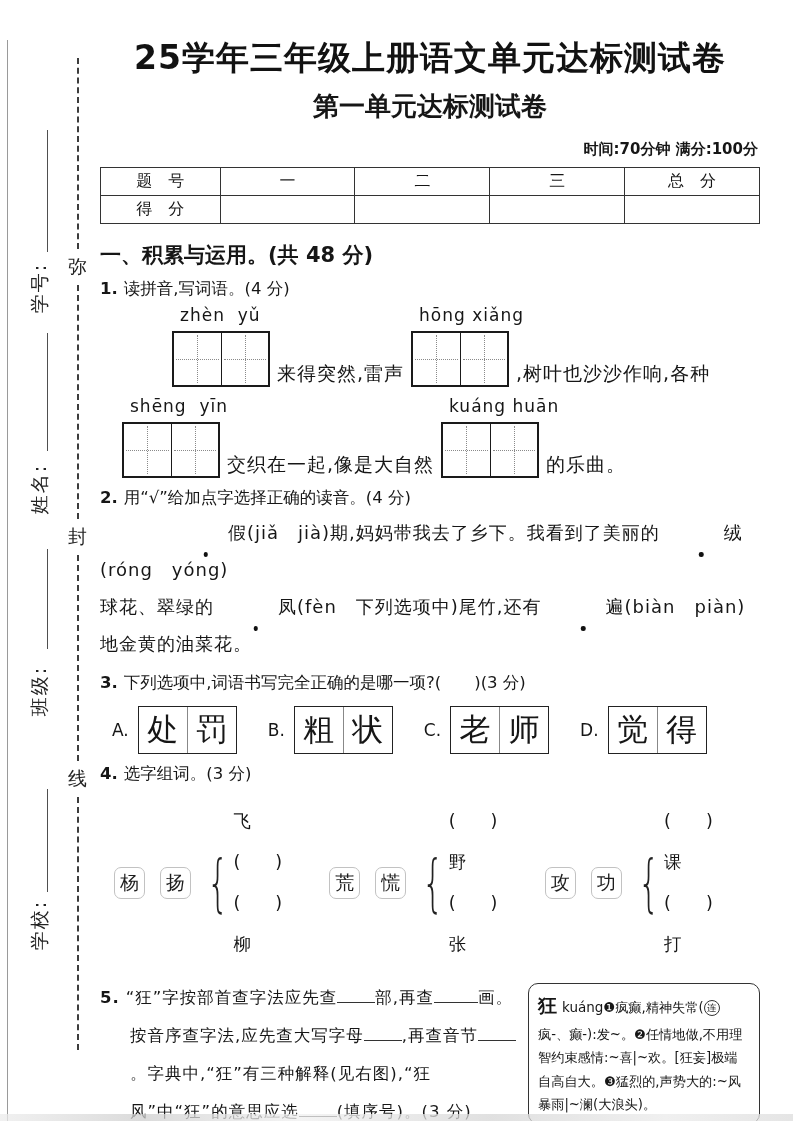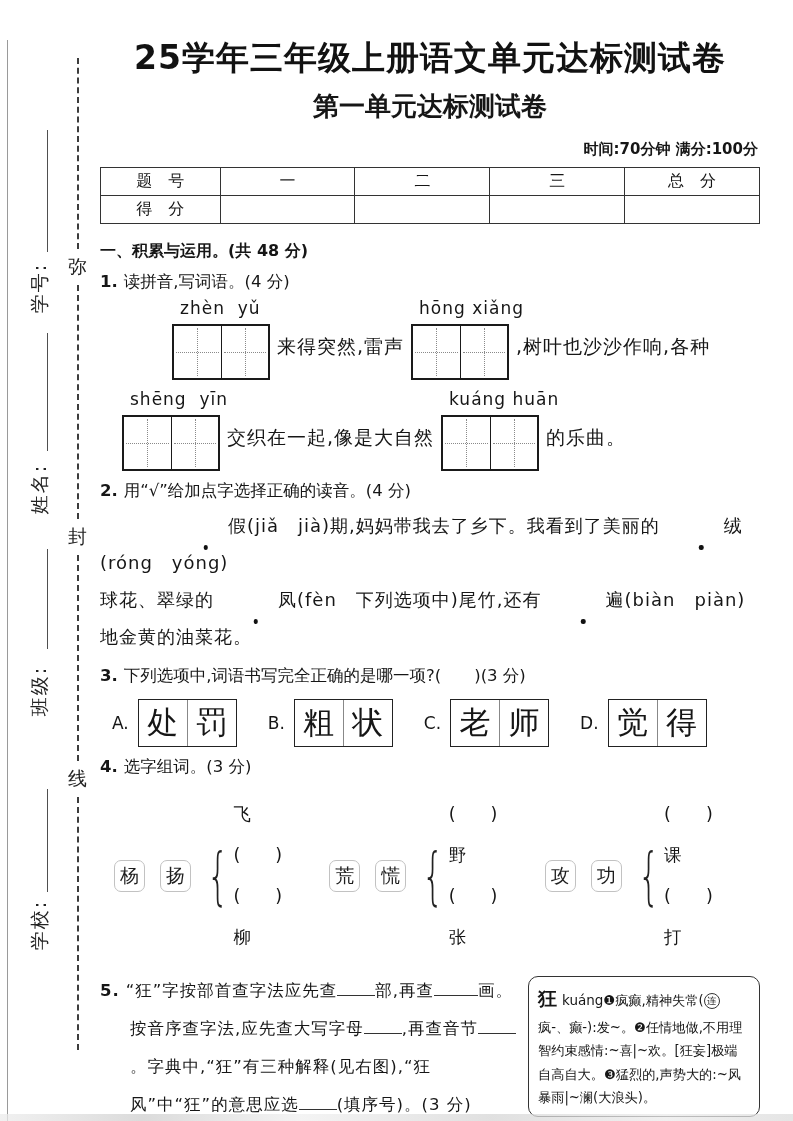--- a/index.html
+++ b/index.html
@@ -14,25 +14,25 @@
   .mline{position:absolute;left:47px;width:0;border-left:1.5px solid #4f4f4f;}
   .mlabel{position:absolute;width:100px;text-align:center;font-size:19px;letter-spacing:2px;color:#222;
           transform:rotate(-90deg);}
   
   .main{position:absolute;left:100px;top:36px;width:660px;}
   .title{font-size:33px;font-weight:bold;text-align:center;margin:0;letter-spacing:1px;color:#121212;}
   .subtitle{font-size:26px;font-weight:bold;text-align:center;margin:8px 0 0;}
   .meta{text-align:right;font-weight:bold;font-size:15px;margin:16px 2px 8px 0;}
   table.score{width:100%;border-collapse:collapse;table-layout:fixed;}
   table.score td{border:1.2px solid #333;height:27px;text-align:center;font-size:16px;padding:0;}
-  .sec-heading{font-size:16px;font-weight:bold;margin:17px 0 9px;}
+  .sec-heading{font-size:21px;font-weight:bold;margin:17px 0 9px;}
   .qnum{font-weight:bold;margin-right:6px;}
   .qtitle{font-size:16.5px;margin:9px 0 2px;white-space:nowrap;}
   
-  .pinrow{display:flex;align-items:flex-start;padding-top:27px;margin:4px 0 8px;font-size:19px;white-space:nowrap;}
+  .pinrow{display:flex;align-items:flex-end;padding-top:27px;margin:4px 0 8px;font-size:19px;white-space:nowrap;}
   .pr1{padding-left:72px;} .pr2{padding-left:22px;}
   .bgroup{position:relative;flex:0 0 auto;}
   .pinlabel{position:absolute;top:-26px;left:8px;font-size:17px;white-space:pre;letter-spacing:1px;}
   .tzg{display:flex;border:2px solid #1a1a1a;width:98px;height:56px;box-sizing:border-box;background:#fff;}
   .cell{position:relative;flex:1;}
   .cell+.cell{border-left:1.5px solid #1a1a1a;}
   .cell::before{content:"";position:absolute;left:2px;right:2px;top:50%;border-top:1.5px dotted #8a8a8a;}
   .cell::after{content:"";position:absolute;top:2px;bottom:2px;left:50%;border-left:1.5px dotted #8a8a8a;}
   .pinrow .txt{padding:0 7px;letter-spacing:1px;margin-top:10px;}
   

